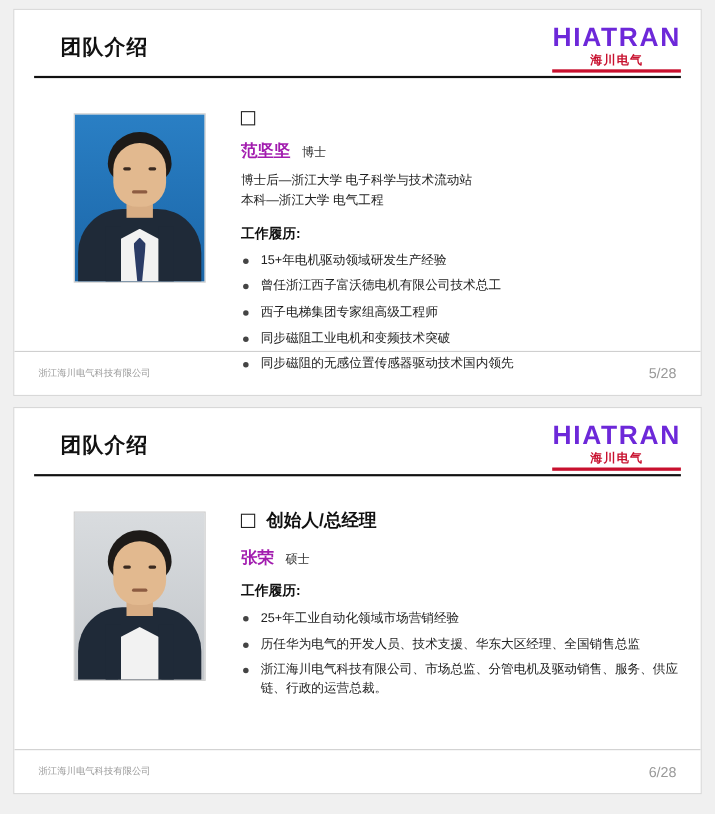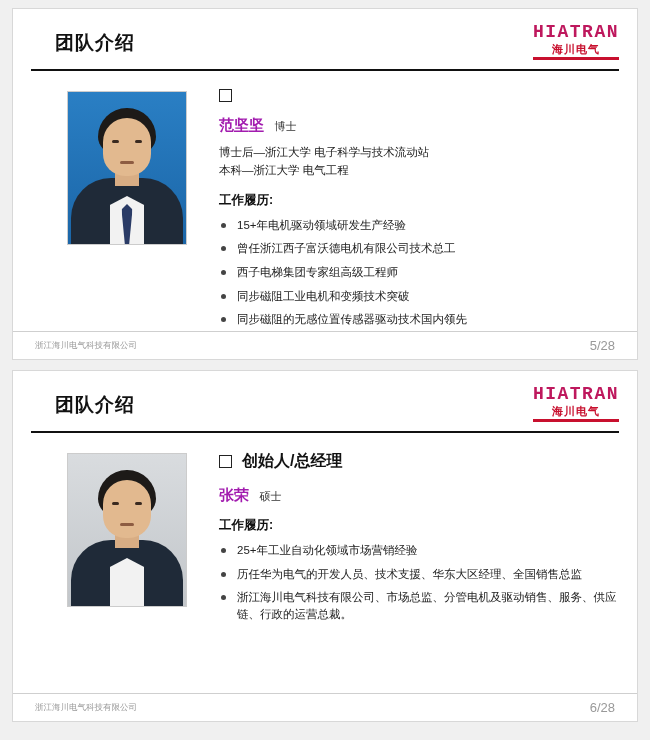--- a/index.html
+++ b/index.html
@@ -27,44 +27,44 @@
     box-sizing: border-box;
     width: 626px;
     height: 352px;
     flex: 0 0 352px;
     overflow: hidden;
   }
   .slide-header {
     position: relative;
     height: 52px;
     border-bottom: 2px solid #111111;
-    margin: 8px 18px 0 18px;
+    margin: 8px 18px 12px 18px;
     display: flex;
     align-items: center;
   }
   .slide-title {
     font-size: 19px;
     font-weight: bold;
     color: #111111;
     letter-spacing: 1px;
     padding-left: 24px;
   }
   .logo {
     position: absolute;
     right: 0;
     top: 6px;
     text-align: center;
     line-height: 1;
   }
   .logo-main {
-    font-size: 18px;
-    font-weight: bold;
-    color: #be185d;
+    font-size: 24px;
+    font-weight: bold;
+    color: #6d28d9;
     letter-spacing: 1.5px;
-    font-family: Liberation Mono, monospace;
+    font-family: Liberation Sans, sans-serif;
   }
   .logo-sub {
     margin-top: 3px;
     font-size: 11px;
     color: #c8102e;
     letter-spacing: 1px;
     font-weight: bold;
   }
   .logo-bar {
     margin-top: 2px;
@@ -252,21 +252,21 @@
     width: 5px;
     height: 5px;
     border-radius: 50%;
     background: #444444;
   }
   .slide-footer {
     position: absolute;
     left: 0;
     right: 0;
     bottom: 0;
-    height: 28px;
+    height: 40px;
     border-top: 1px solid #cfcfcf;
     display: flex;
     align-items: center;
     justify-content: space-between;
     padding: 0 22px;
     box-sizing: border-box;
   }
   .footer-company {
     font-size: 8.5px;
     color: #999999;

